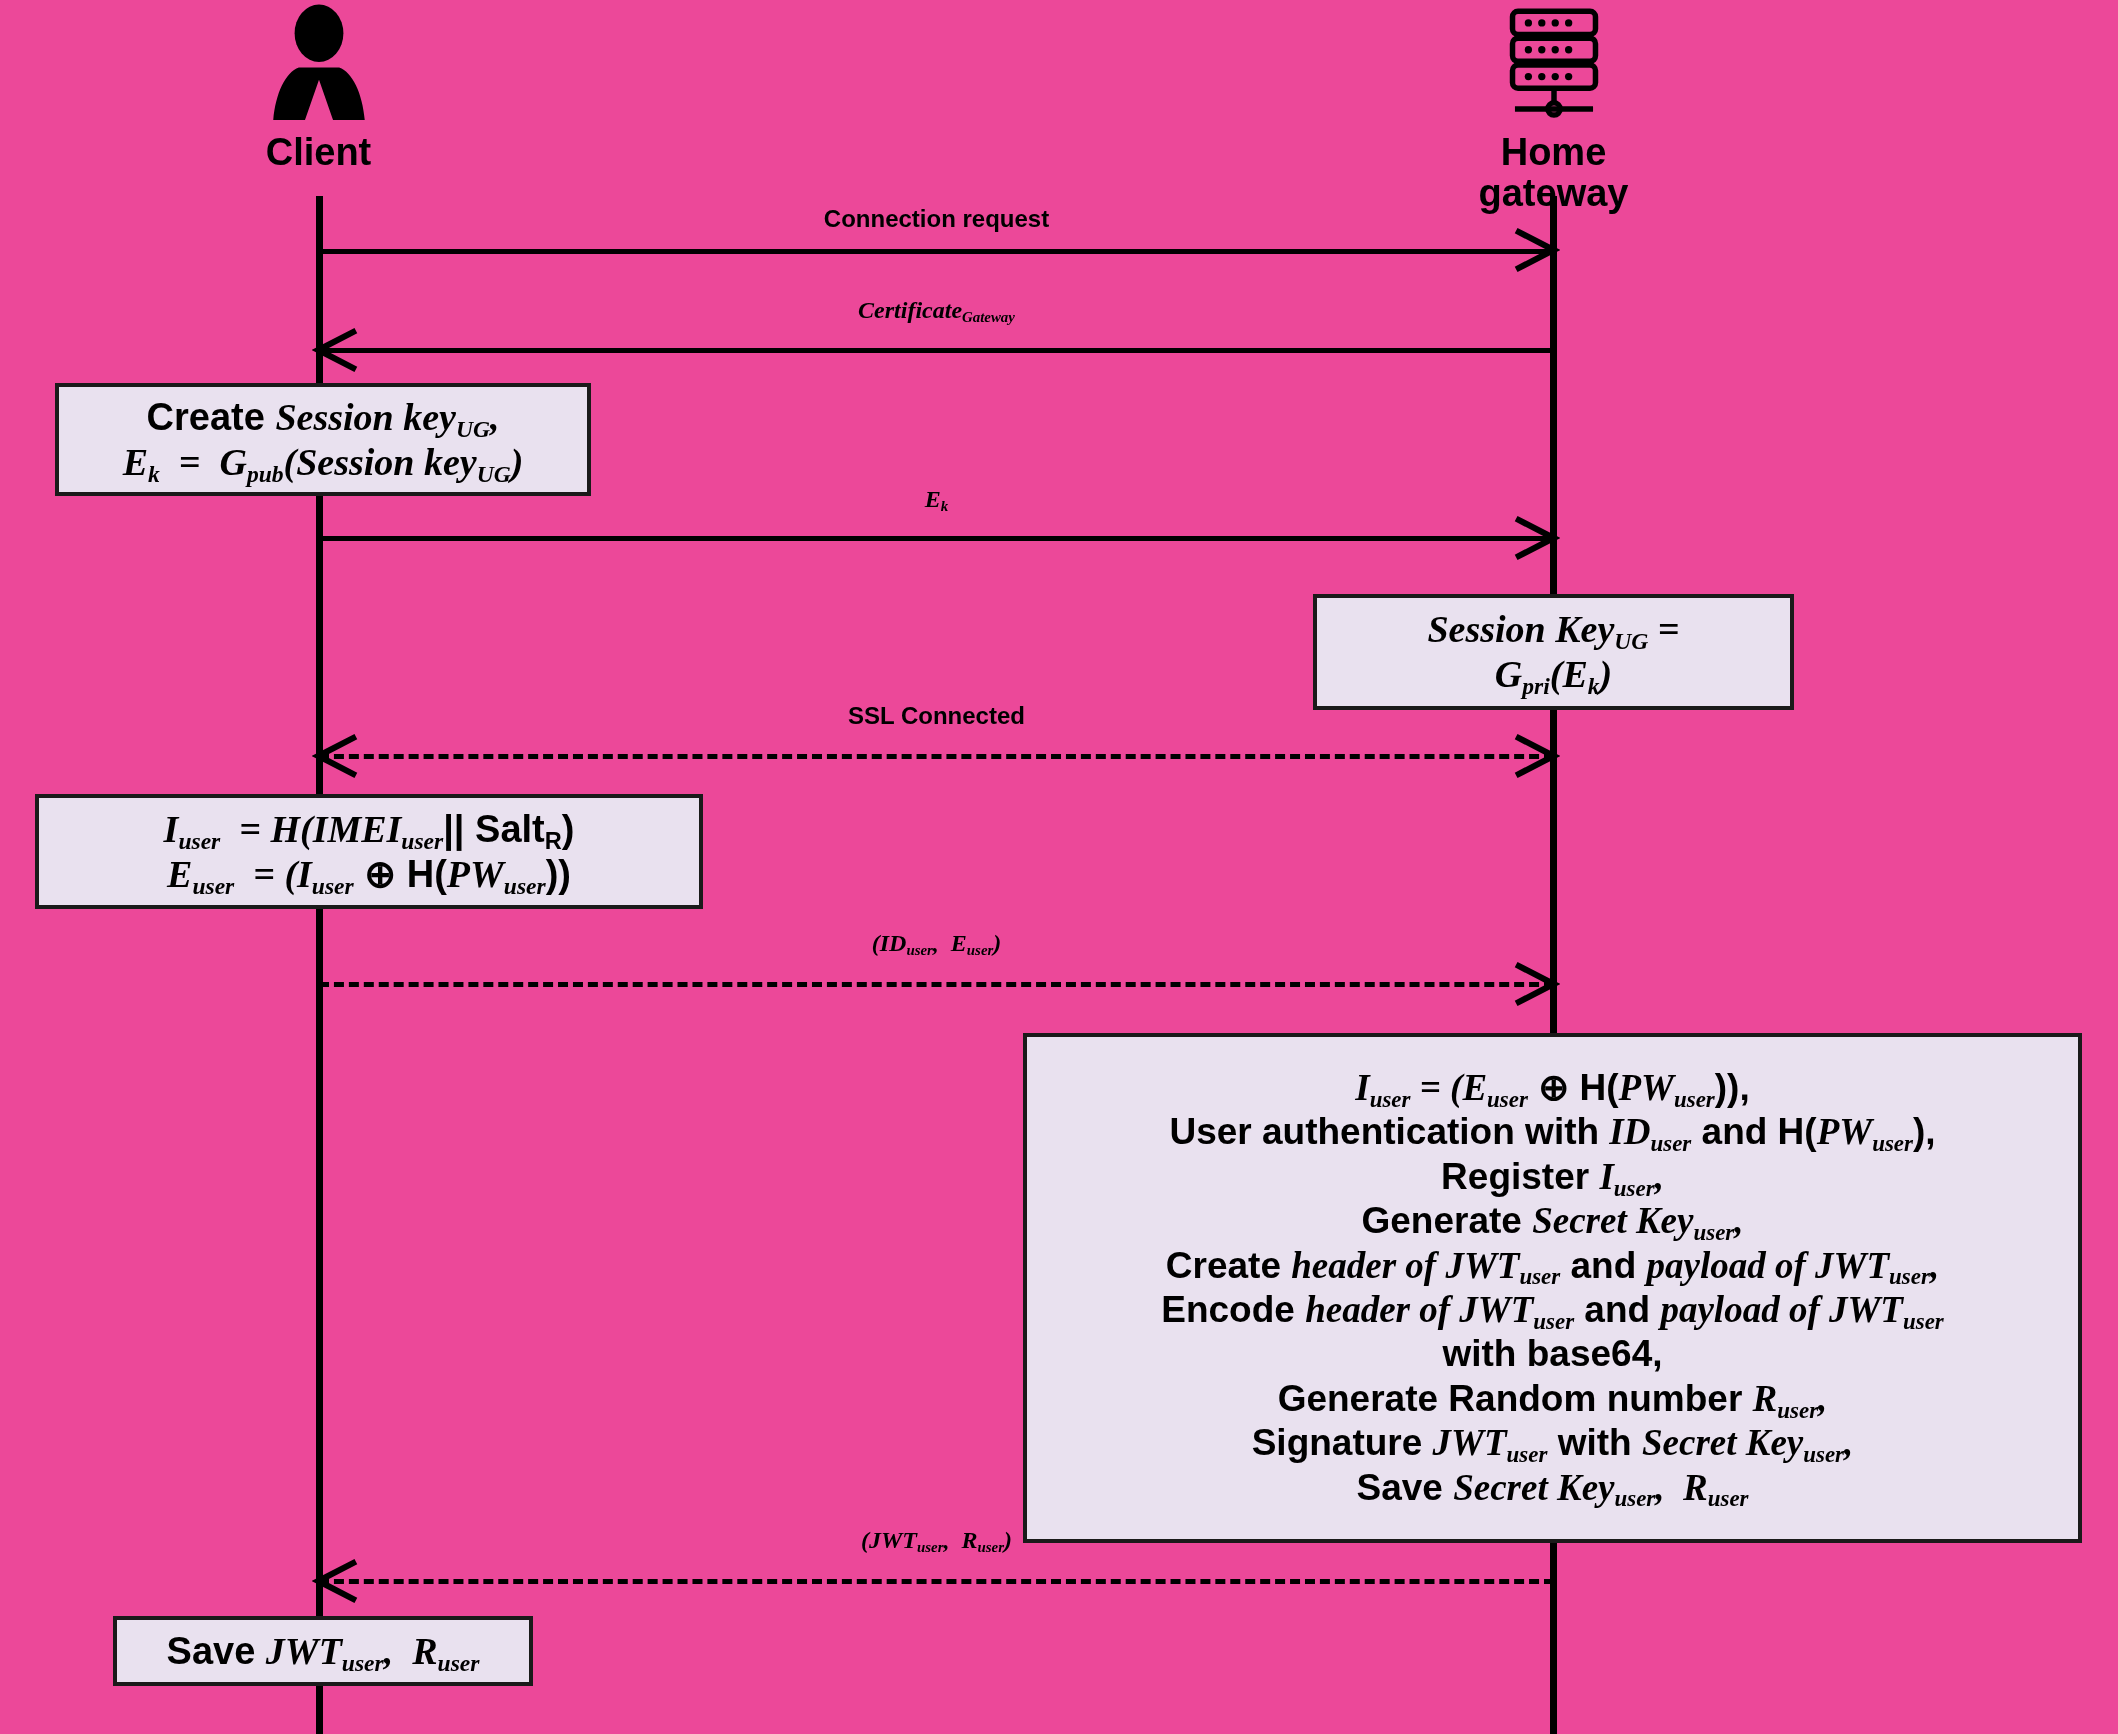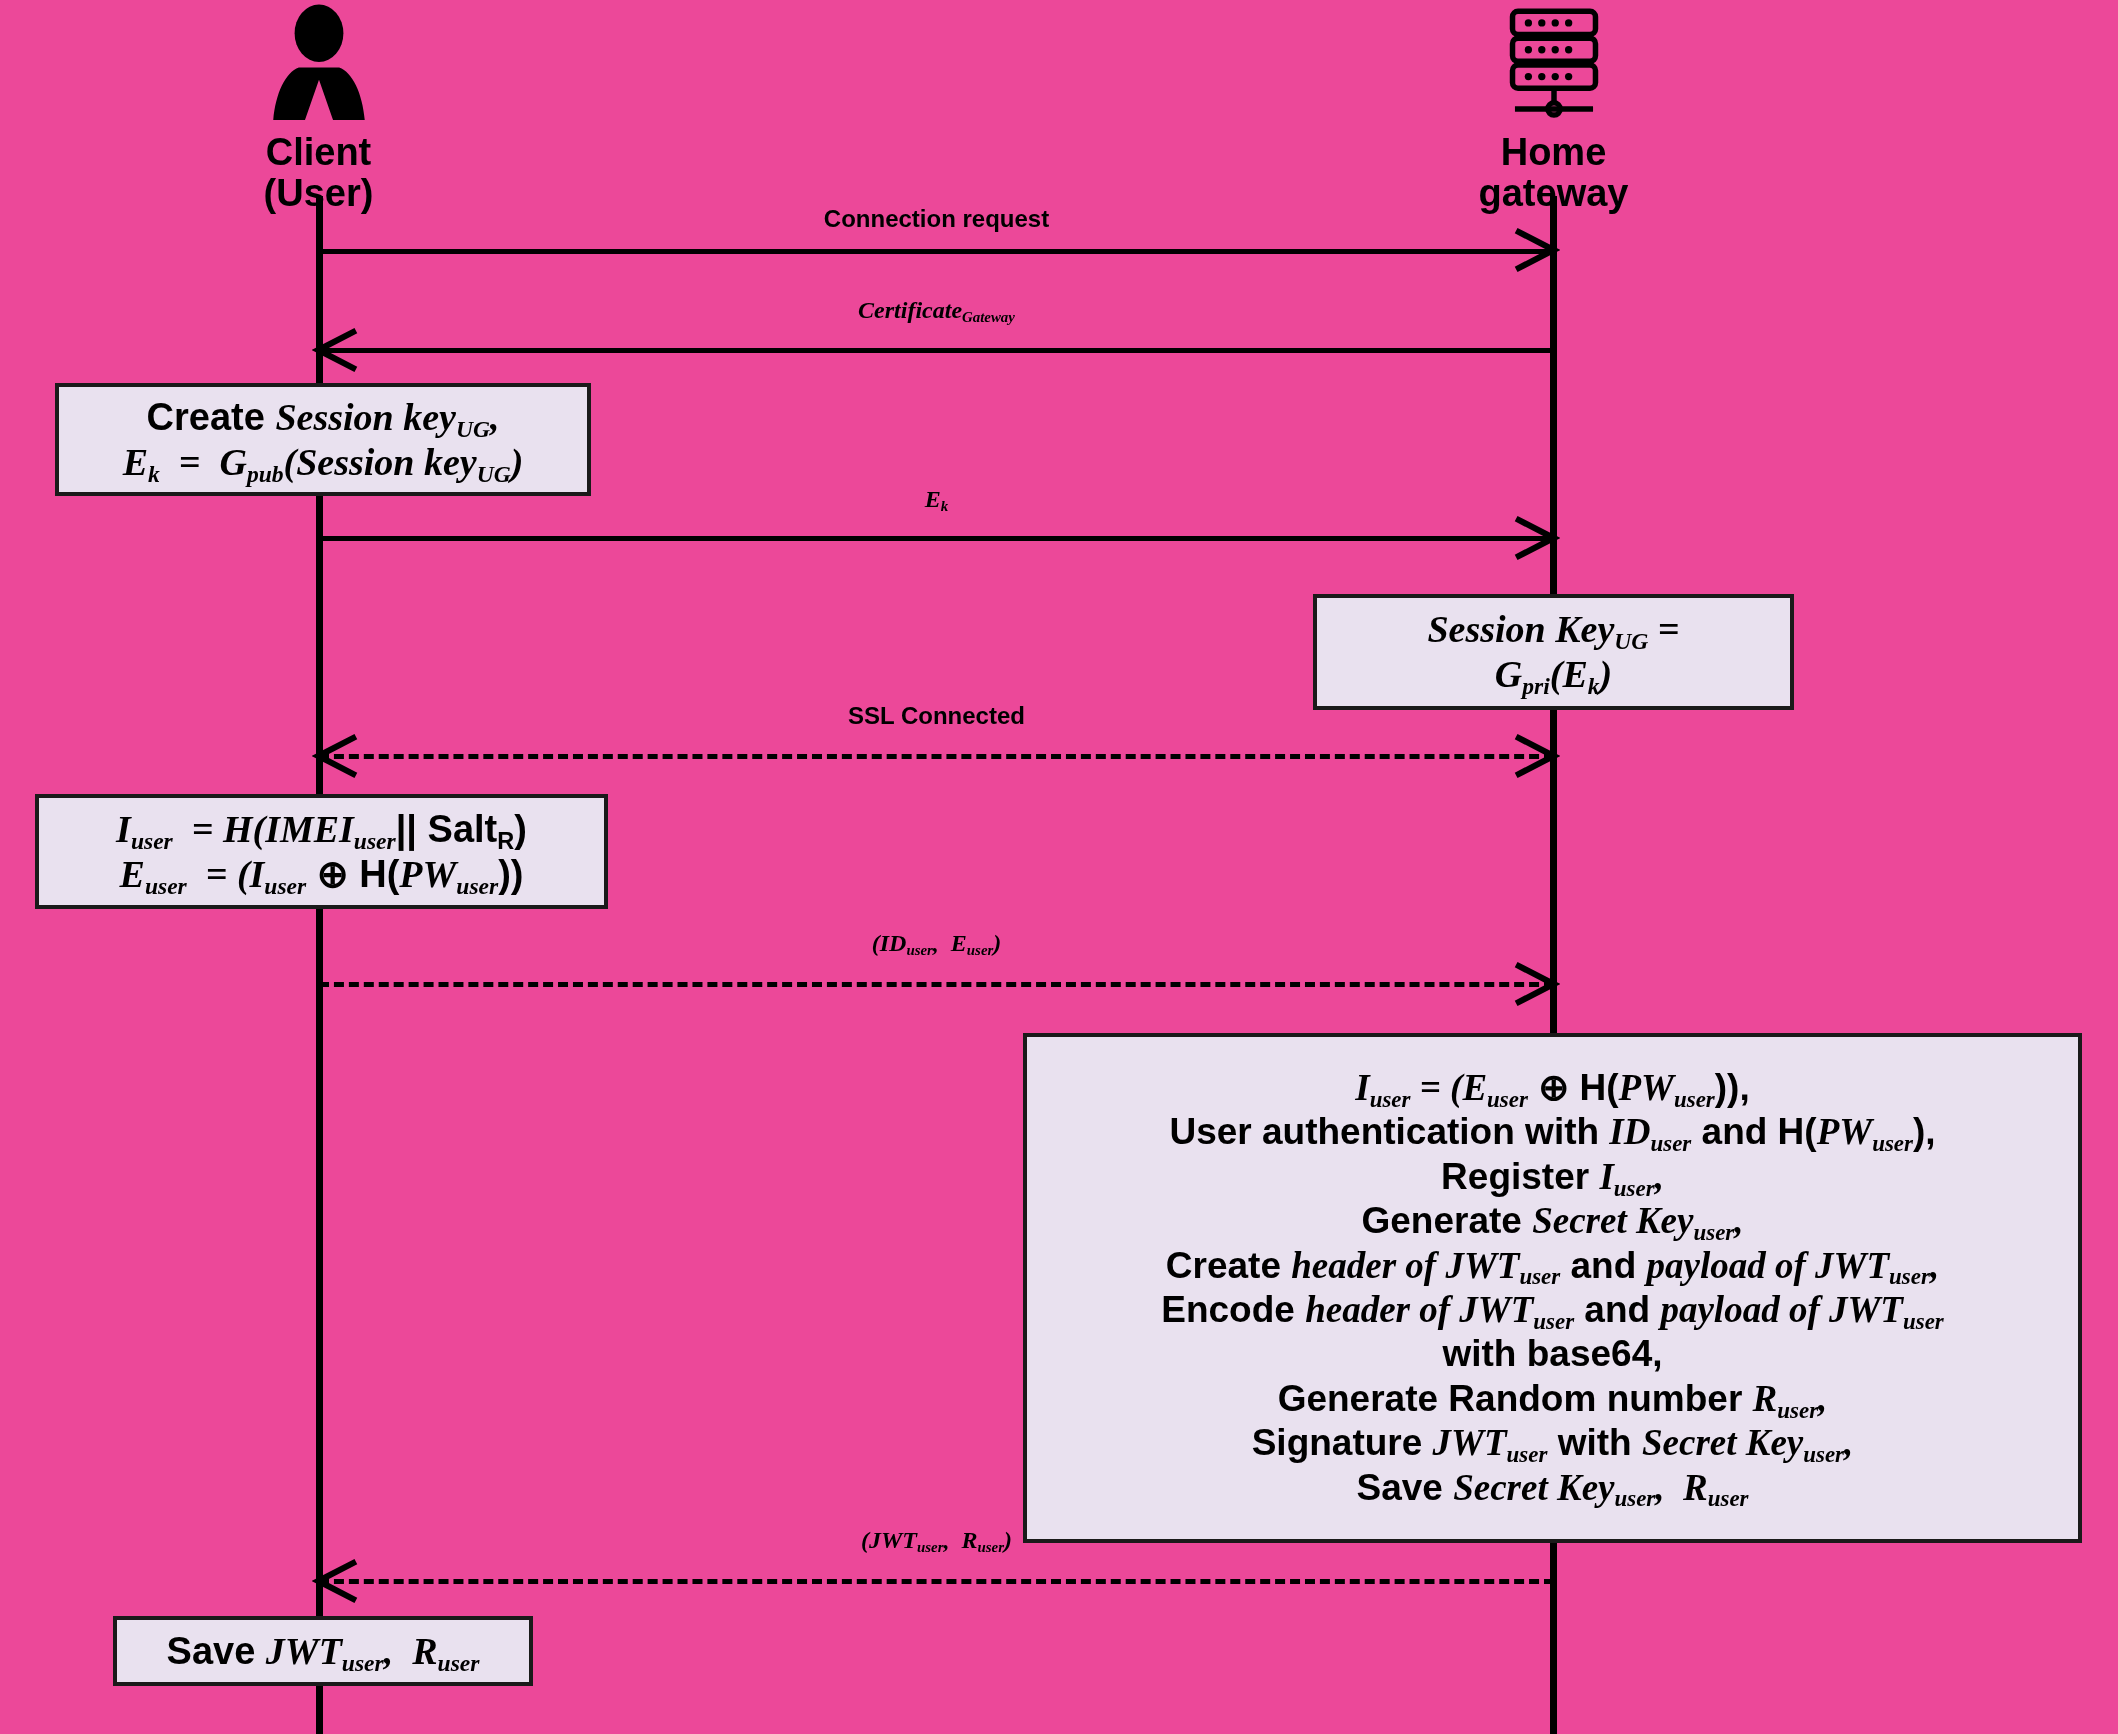--- a/index.html
+++ b/index.html
@@ -113,21 +113,20 @@
 <div id="stage">
 
   <div class="actor" style="left:136px; top:3.7px;">
     <div class="actor-icon">
       <svg width="104" height="122" viewBox="0 0 170 200" aria-hidden="true">
         <ellipse cx="85" cy="48" rx="40" ry="47" fill="#000"></ellipse>
         <path d="M85 104 L52 104 C30 112 14 146 10 190 L62 190 L85 124 L108 190 L160 190 C156 146 140 112 118 104 Z" fill="#000"></path>
       </svg>
     </div>
     <div class="actor-label">Client</div>
-    <div class="actor-label">(User)</div>
   </div>
 
   <div class="actor" style="left:1371px; top:3.7px;">
     <div class="actor-icon">
       <svg width="110" height="122" viewBox="0 0 180 200" aria-hidden="true">
         <g fill="none" stroke="#000" stroke-width="9">
           <rect x="22" y="12" width="136" height="38" rx="9"></rect>
           <rect x="22" y="56" width="136" height="38" rx="9"></rect>
           <rect x="22" y="100" width="136" height="38" rx="9"></rect>
           <line x1="90" y1="138" x2="90" y2="162"></line>
@@ -213,21 +212,21 @@
     <svg width="49" height="46" viewBox="0 0 80 76" aria-hidden="true">
       <polyline points="72,6 10,38 72,70" fill="none" stroke="#000" stroke-width="10" stroke-linecap="butt" stroke-linejoin="miter"></polyline>
     </svg>
   </div>
   <div class="arrowhead" style="left:1511px; top:733px;">
     <svg width="49" height="46" viewBox="0 0 80 76" aria-hidden="true">
       <polyline points="8,6 70,38 8,70" fill="none" stroke="#000" stroke-width="10" stroke-linecap="butt" stroke-linejoin="miter"></polyline>
     </svg>
   </div>
 
-  <div class="note" style="left:35px; top:794px; width:573px; height:115px;">
+  <div class="note" style="left:35px; top:794px; width:668px; height:115px;">
     <div class="line">
       <span class="it">I</span><sub>user</sub><span class="it">&nbsp; = H(</span><span class="it">IMEI</span><sub>user</sub><span class="up">||&nbsp;Salt</span><sub class="upr">R</sub><span class="up">)</span>
     </div>
     <div class="line">
       <span class="it">E</span><sub>user</sub><span class="it">&nbsp; = (I</span><sub>user</sub><span class="up">&nbsp;⊕&nbsp;H(</span><span class="it">PW</span><sub>user</sub><span class="up">))</span>
     </div>
   </div>
 
   <div class="msg-label" style="left:319px; top:931px; width:1235px;">
     <span class="it">(ID</span><sub>user</sub><span class="it">,&nbsp;&nbsp;E</span><sub>user</sub><span class="it">)</span>

